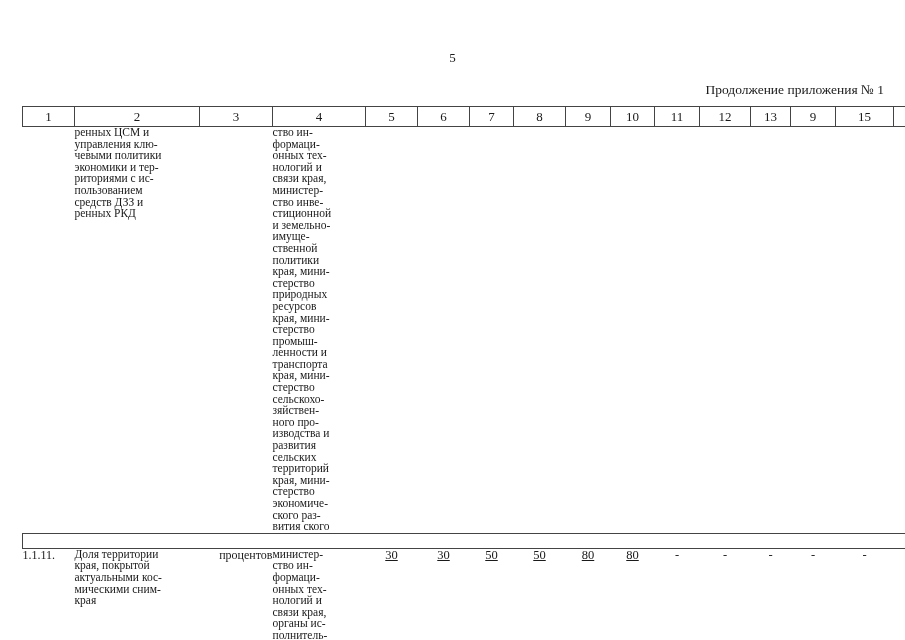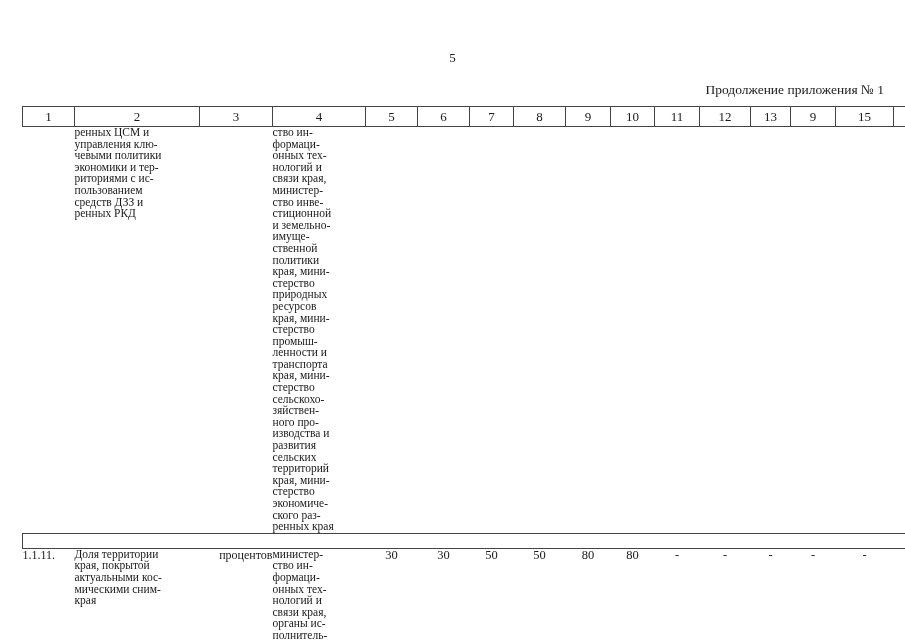--- a/index.html
+++ b/index.html
@@ -97,20 +97,21 @@
     word-spacing: 0;
     text-align: left;
     hyphens: manual;
   }
 
   .txt-num {
     text-align: center;
     font-size: 12.5px;
     line-height: 13px;
     padding-top: 3px;
+    text-decoration: underline;
   }
 
   .idx-cell {
     padding-right: 4px;
     padding-top: 3px;
     font-size: 12px;
     line-height: 13px;
     white-space: nowrap;
   }
 
@@ -232,21 +233,21 @@
               <span class="line">зяйствен-</span>
               <span class="line">ного про-</span>
               <span class="line">изводства и</span>
               <span class="line">развития</span>
               <span class="line">сельских</span>
               <span class="line">территорий</span>
               <span class="line">края, мини-</span>
               <span class="line">стерство</span>
               <span class="line">экономиче-</span>
               <span class="line">ского раз-</span>
-              <span class="line">ренных края</span>
+              <span class="line">вития ского</span>
             </td>
         <td class="txt-num"></td>
         <td class="txt-num"></td>
         <td class="txt-num"></td>
         <td class="txt-num"></td>
         <td class="txt-num"></td>
         <td class="txt-num"></td>
         <td class="txt-num"></td>
         <td class="txt-num"></td>
         <td class="txt-num"></td>

